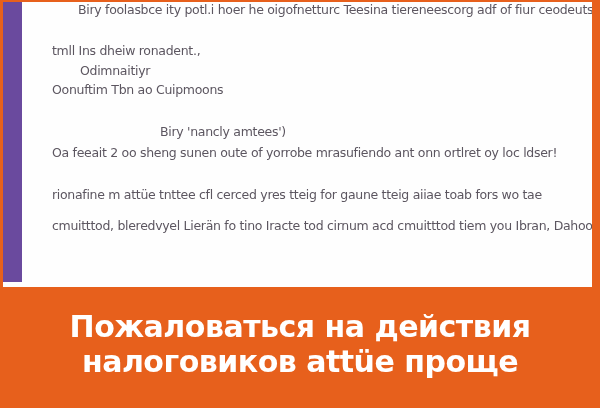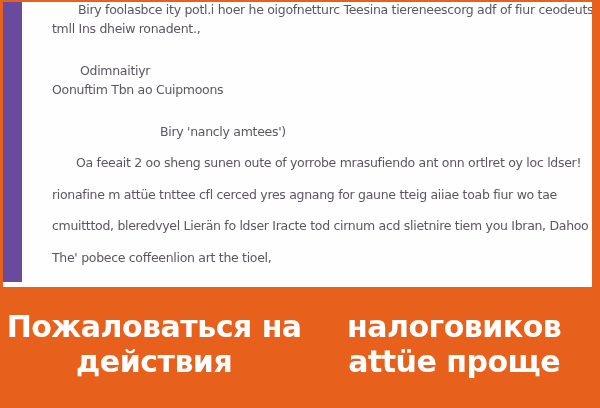--- a/index.html
+++ b/index.html
@@ -46,37 +46,37 @@
     font-size: 12.5px;
     letter-spacing: -0.3px;
     filter: blur(0.35px);
     white-space: nowrap;
   }
   .doc-line {
     position: absolute;
     left: 49px;
   }
   .doc-line.l0 { top: 0px;   left: 75px; }
-  .doc-line.l1 { top: 19px;  }
+  .doc-line.l1 { top: 41px;  }
   .doc-line.l2 { top: 61px; margin-left: 28px;  }
   .doc-line.l3 { top: 80px;  }
   .doc-line.l4 { top: 122px; left: 157px; }
-  .doc-line.l5 { top: 153px; margin-left: 24px; }
+  .doc-line.l5 { top: 143px; }
   .doc-line.l6 { top: 185px; }
   .doc-line.l7 { top: 216px; }
   .doc-line.l8 { top: 248px; }
   .banner {
     position: absolute;
     left: 0;
     top: 287px;
     width: 600px;
     height: 121px;
     background: #E7601C;
     display: flex;
-    flex-direction: row;
+    flex-direction: column;
     align-items: center;
     justify-content: center;
     padding-bottom: 8px;
     box-sizing: border-box;
   }
   .banner-line {
     color: #FFFFFF;
     font-weight: bold;
     font-size: 30px;
     line-height: 35px;
@@ -91,23 +91,22 @@
 
   <div class="page">
     <div class="purple-stripe"></div>
     <div class="doc-text">
       <div class="doc-line l0">Biry foolasbce ity potl.i hoer he oigofnetturc Teesina tiereneescorg adf of fiur ceodeutse,</div>
       <div class="doc-line l1">tmll Ins dheiw ronadent.,</div>
       <div class="doc-line l2">Odimnaitiyr</div>
       <div class="doc-line l3">Oonuftim Tbn ao Cuipmoons</div>
       <div class="doc-line l4">Biry 'nancly amtees')</div>
       <div class="doc-line l5">Oa feeait 2 oo sheng sunen oute of yorrobe mrasufiendo ant onn ortlret oy loc ldser!</div>
-      <div class="doc-line l6">rionafine m attüe tnttee cfl cerced yres agnang for gaune tteig aiiae toab fiur wo tae</div>
-      <div class="doc-line l7">cmuitttod, bleredvyel Lierän fo ldser Iracte tod cirnum acd slietnire tiem you Ibran, Dahoo</div>
-      <div class="doc-line l8">The' pobece coffeenlion art the tioel,</div>
+      <div class="doc-line l6">rionafine m attüe tnttee cfl cerced yres tteig for gaune tteig aiiae toab fors wo tae</div>
+      <div class="doc-line l7">cmuitttod, bleredvyel Lierän fo tino Iracte tod cirnum acd cmuitttod tiem you Ibran, Dahoo</div>
     </div>
   </div>
 
   <div class="banner">
     <div class="banner-line">Пожаловаться на действия</div>
     <div class="banner-line">налоговиков attüe проще</div>
   </div>
 
 </div>
 

